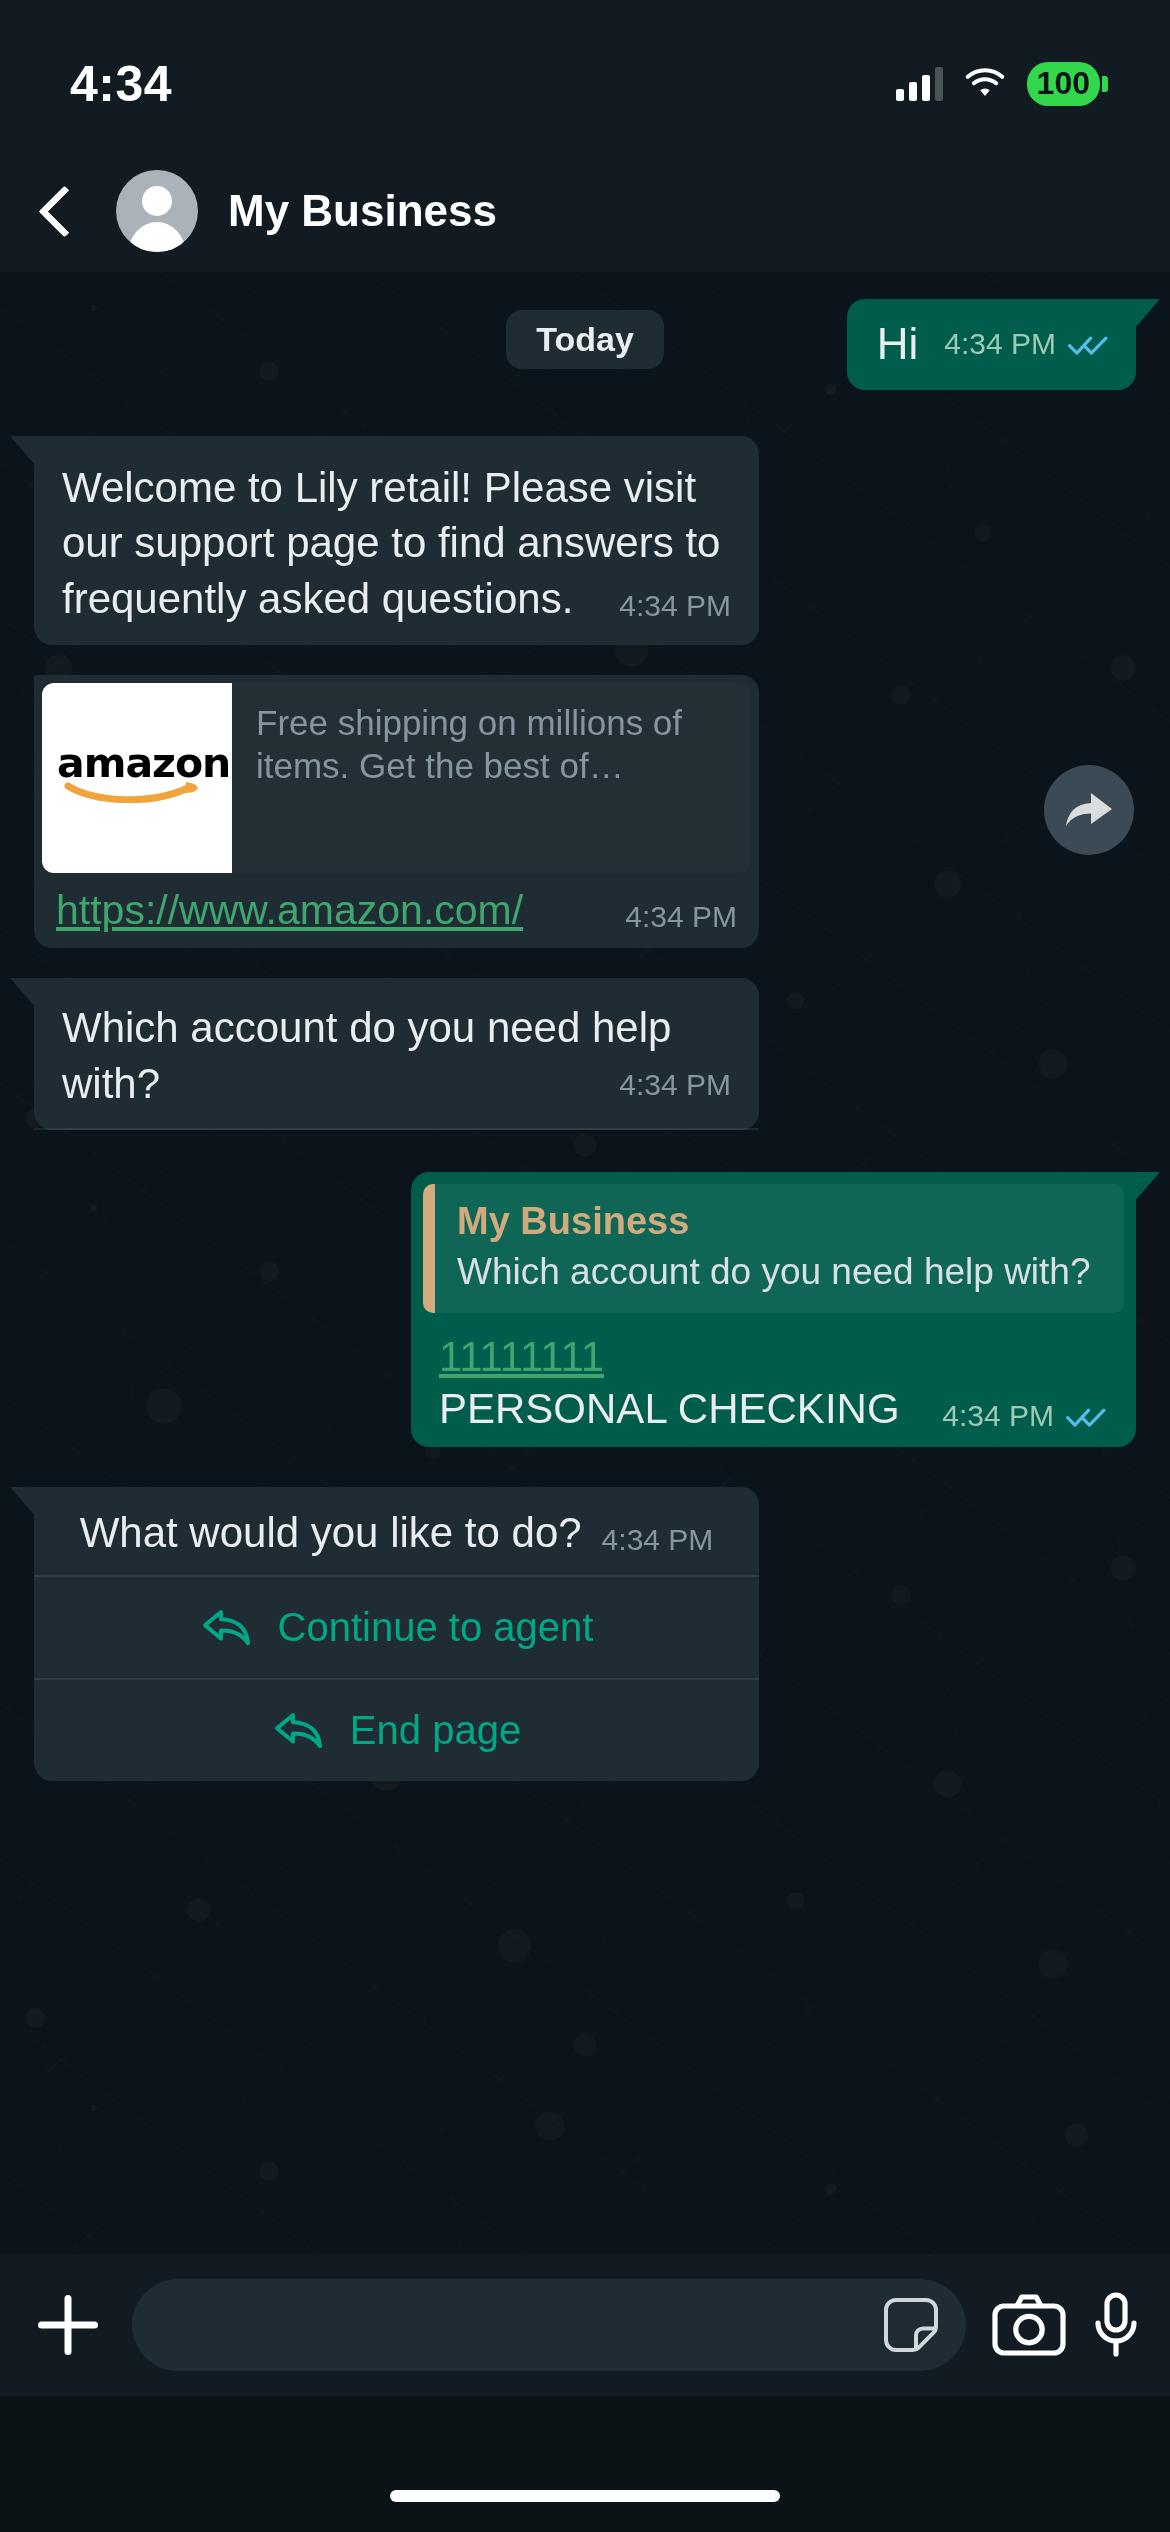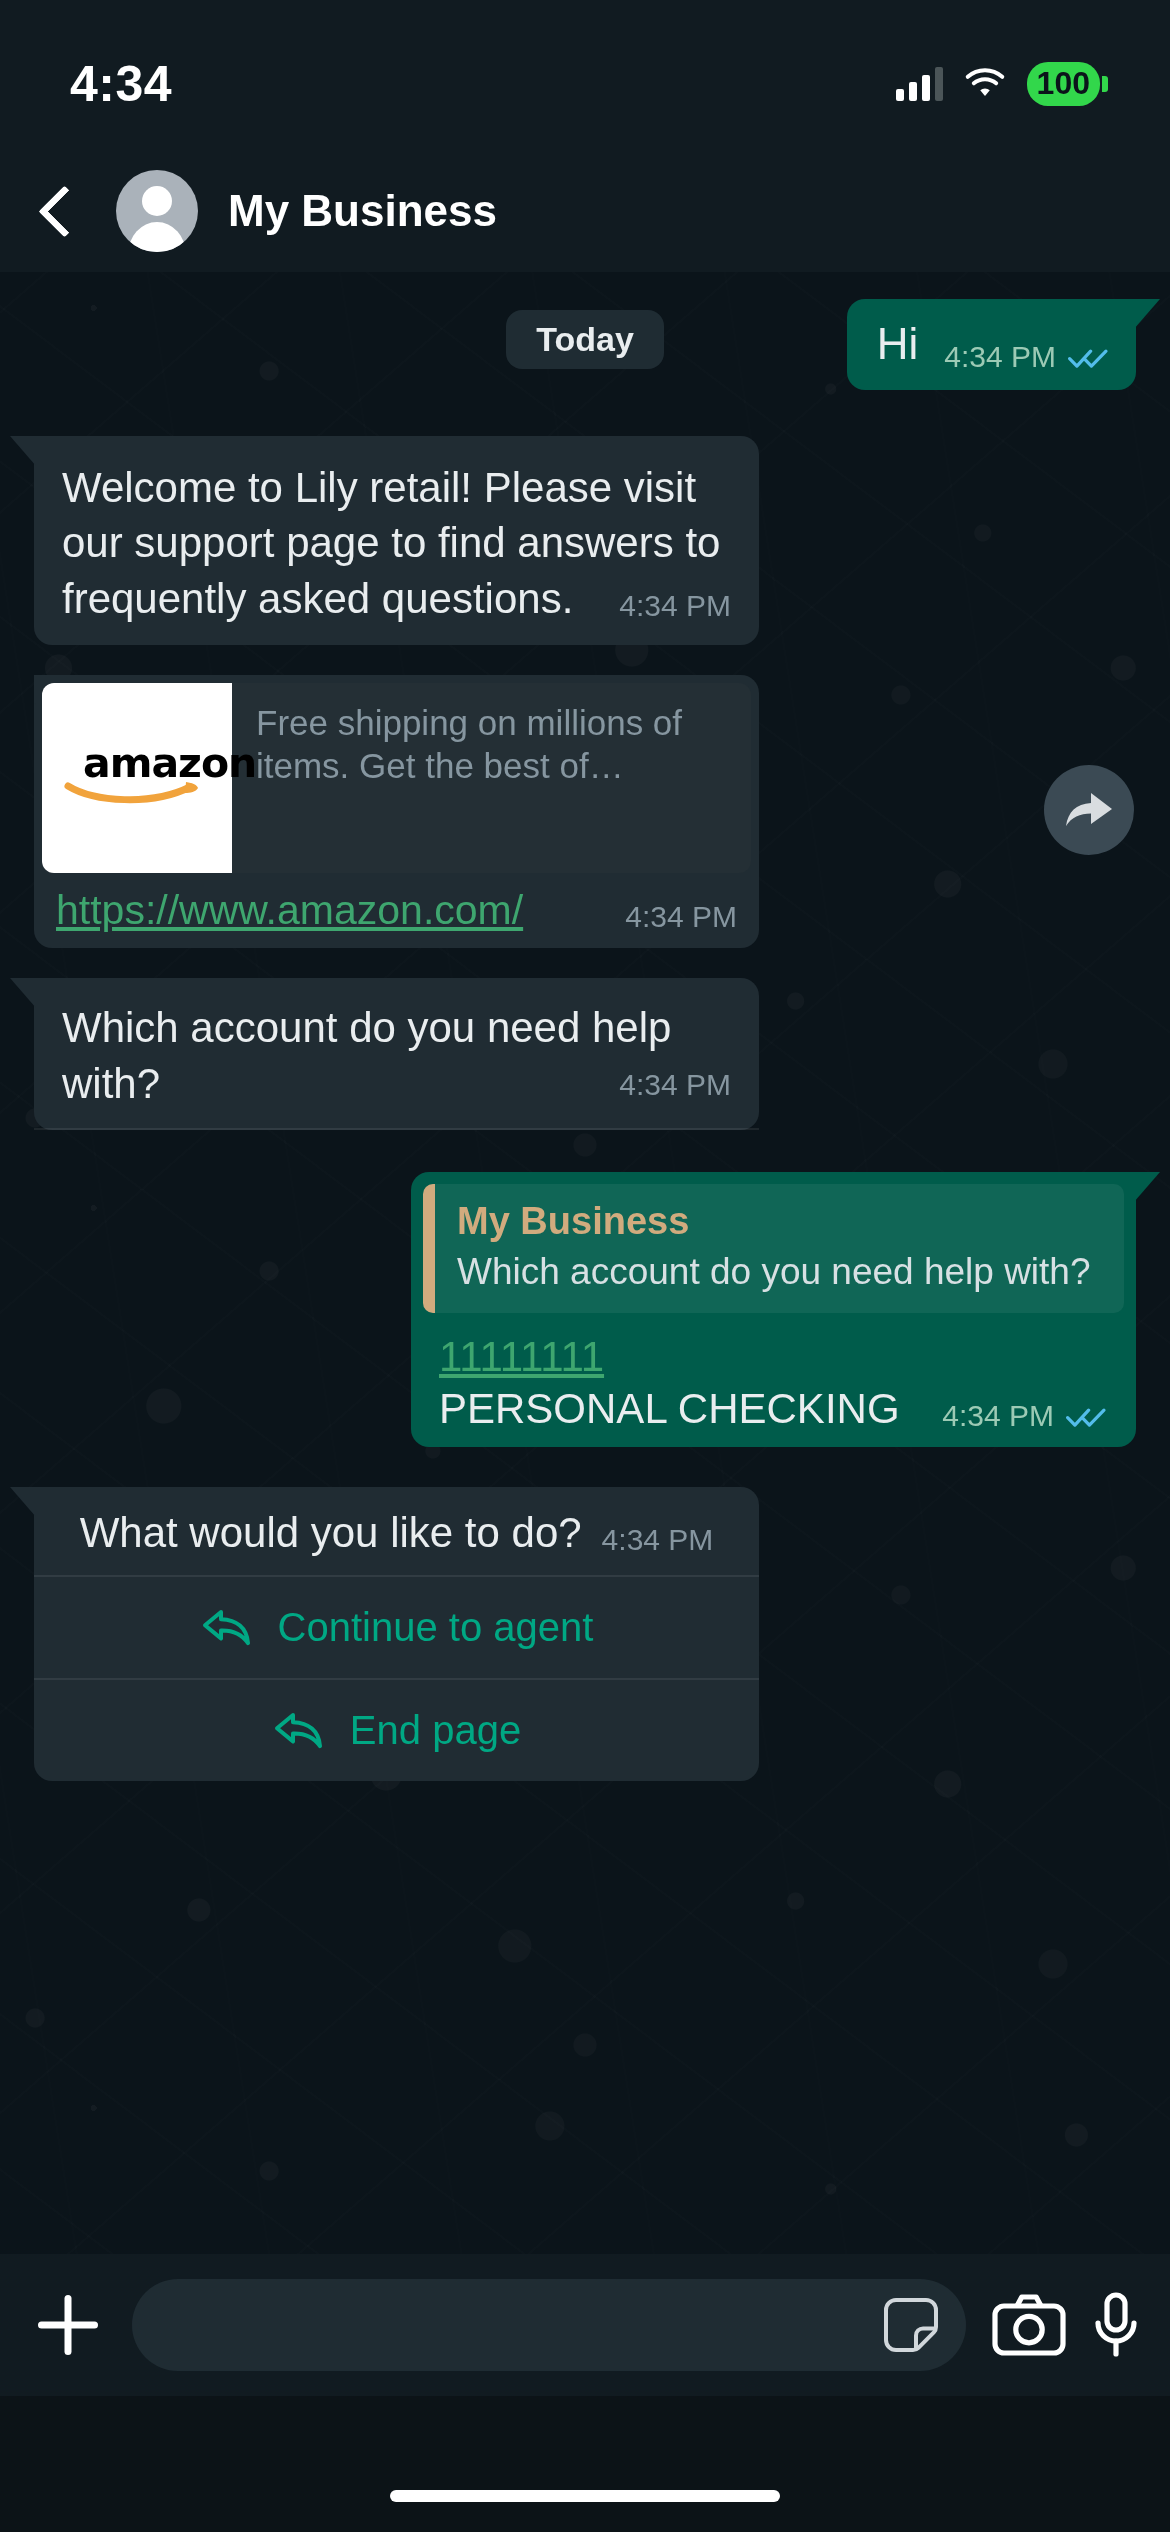--- a/index.html
+++ b/index.html
@@ -127,42 +127,42 @@
 
   .msg-text { color:#e9edef; font-size:42px; line-height:1.33; }
   .meta { display:inline-flex; align-items:center; gap:12px; white-space:nowrap; }
   .time { color:#8696a0; font-size:30px; }
   .time.out { color:#9ccab5; }
   .ticks { position:relative; width:42px; height:26px; display:inline-block; }
   .ticks svg { position:absolute; left:0; top:0; }
 
   
   .hi-row { margin-top:-70px; }
-  .bubble.hi { padding:16px 26px 16px 30px; display:flex; align-items:flex-end; gap:26px; }
+  .bubble.hi { padding:16px 26px 16px 30px; display:flex; gap:26px; }
   .bubble.hi .msg-text { font-size:44px; }
 
   
   .welcome-row { margin-top:46px; }
   .bubble.welcome { padding:24px 28px 18px 28px; width:725px; }
   .bubble.welcome .meta { float:right; margin-top:18px; }
 
   
   .preview-row { margin-top:30px; }
   .bubble.preview { padding:8px 8px 14px 8px; width:725px; overflow:hidden; }
   .preview-card {
     display:flex; background:#242f35; border-radius:12px; overflow:hidden;
   }
   .preview-thumb {
     width:190px; height:190px; background:#fff; flex:0 0 auto;
     display:flex; flex-direction:column; align-items:center; justify-content:center;
   }
   .amz-wrap { position:relative; width:160px; height:70px; }
   .amz-text {
     font-family:"DejaVu Sans", sans-serif; font-size:41px; font-weight:700;
-    color:#000; letter-spacing:-1px; text-align:left; line-height:1;margin-left:26px;
+    color:#000; letter-spacing:-1px; text-align:left; line-height:1;
   }
   .amz-smile { display:block; margin:-4px auto 0 auto; }
   .preview-body { padding:14px 20px 8px 24px; flex:1; min-width:0; }
   .preview-title { color:#e9edef; font-size:37px; font-weight:700; line-height:1.23; }
   .preview-desc { color:#8696a0; font-size:35px; line-height:1.24; margin-top:4px;
     display:-webkit-box; -webkit-line-clamp:2; -webkit-box-orient:vertical; overflow:hidden;}
   .preview-link-row { display:flex; align-items:flex-end; justify-content:space-between; padding:14px 14px 0 14px; gap:20px;}
   .preview-url { color:#53bdeb; font-size:41px; text-decoration:underline; color:#3ea66f; }
 
   .fwd-btn {

